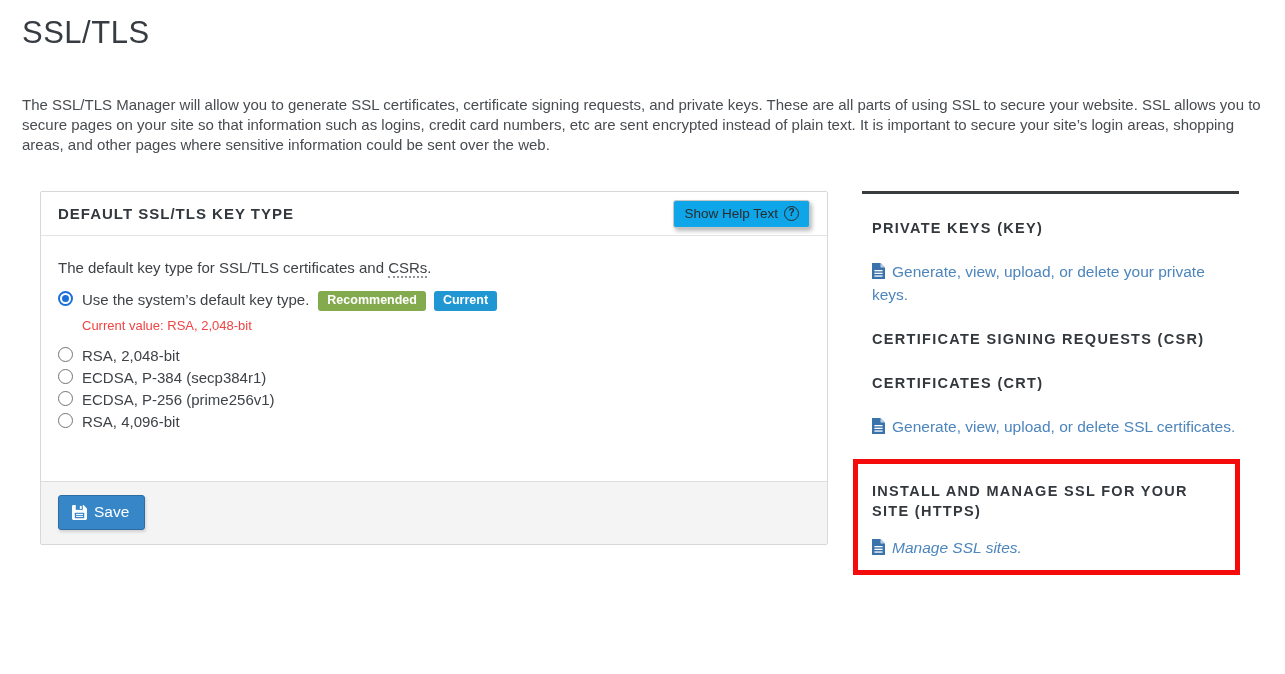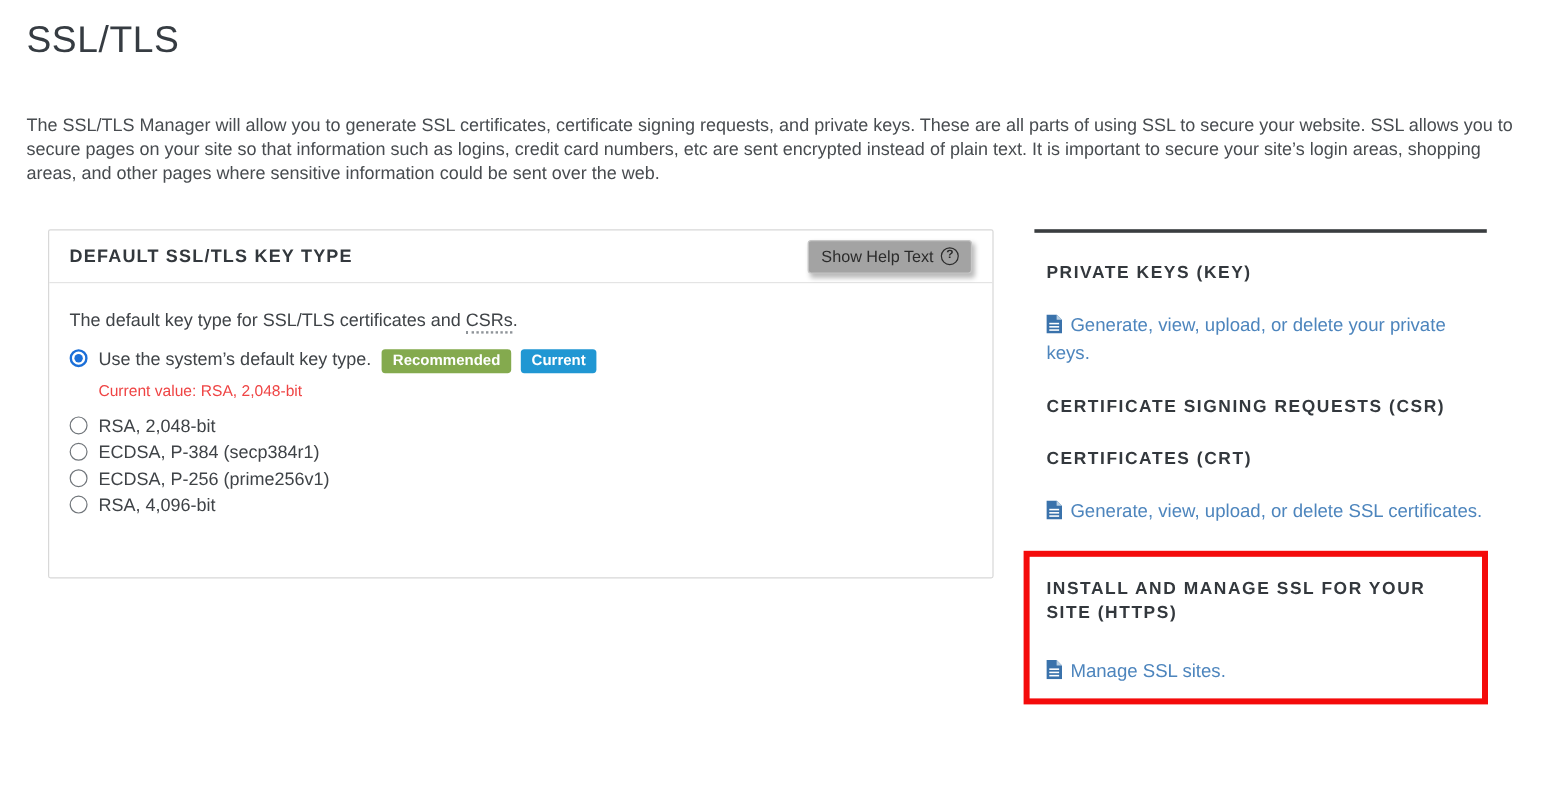--- a/index.html
+++ b/index.html
@@ -45,21 +45,21 @@
   .card-title {
     font-size: 15px;
     font-weight: 700;
     letter-spacing: 1px;
     color: #33383d;
   }
   .help-btn {
     display: inline-flex;
     align-items: center;
     gap: 6px;
-    background: #a3a3a3;
+    background: #0ea5e9;
     border: 1px solid #c6c6c6;
     border-radius: 3px;
     padding: 5px 10px 6px 10px;
     font-family: inherit;
     font-size: 13.5px;
     color: #2b2b2b;
     box-shadow: 2px 3px 4px rgba(0,0,0,0.28);
     cursor: pointer;
   }
   .q-circle {
@@ -166,21 +166,21 @@
   .doc-icon { display: inline-block; vertical-align: -2px; margin-right: 7px; }
 
   .highlight-box {
     margin-top: 20px;
     margin-left: -9px;
     margin-right: -1px;
     border: 5px solid #f40b0b;
     padding: 1px 8px 10px 14px;
   }
   .highlight-box .side-heading { margin-top: 0; padding-top: 16px; }
-  .highlight-box .side-link { margin-top: 28px; }
+  .highlight-box .side-link { margin-top: 16px; font-style: italic; }
   .highlight-box.side-section { padding-left: 14px; }
 </style>
 </head>
 <body>
 
 <div class="container">
 
   <h1 class="page-title">SSL/TLS</h1>
 
   <p class="page-desc">The SSL/TLS Manager will allow you to generate SSL certificates, certificate signing requests, and private keys. These are all parts of using SSL to secure your website. SSL allows you to secure pages on your site so that information such as logins, credit card numbers, etc are sent encrypted instead of plain text. It is important to secure your site’s login areas, shopping areas, and other pages where sensitive information could be sent over the web.</p>
@@ -221,20 +221,35 @@
             <span>ECDSA, P-256 (prime256v1)</span>
           </label>
           <label class="radio-row">
             <span class="radio"></span>
             <span>RSA, 4,096-bit</span>
           </label>
         </div>
         <div class="spacer-bottom"></div>
       </div>
 
+      <div class="card-footer">
+        <button class="save-btn">
+          <span style="display:inline-flex;">
+            <svg width="15" height="15" viewBox="0 0 16 16">
+              <path fill="#ffffff" d="M0 1.5C0 .67.67 0 1.5 0h10.8L16 3.7v10.8c0 .83-.67 1.5-1.5 1.5h-13C.67 16 0 15.33 0 14.5v-13z"></path>
+              <rect fill="#3787c8" x="4" y="0" width="7.5" height="5.2"></rect>
+              <rect fill="#ffffff" x="8.4" y="1" width="1.9" height="3.2"></rect>
+              <rect fill="#3787c8" x="3" y="8.2" width="10" height="6" rx="0.6"></rect>
+              <rect fill="#ffffff" x="4.3" y="9.5" width="7.4" height="1.1"></rect>
+              <rect fill="#ffffff" x="4.3" y="11.6" width="7.4" height="1.1"></rect>
+            </svg>
+          </span>
+          <span>Save</span>
+        </button>
+      </div>
     </div>
 
     <div class="sidebar">
       <div class="side-rule"></div>
 
       <div class="side-section">
         <h2 class="side-heading">PRIVATE KEYS (KEY)</h2>
         <a class="side-link"><span class="doc-icon"><svg width="13" height="16" viewBox="0 0 13 16">
                 <path fill="#3a72ab" d="M8.5 0H0v16h13V4.5L8.5 0z"></path>
                 <path fill="#b9d0e4" d="M8.5 0l4.5 4.5H8.5V0z"></path>

